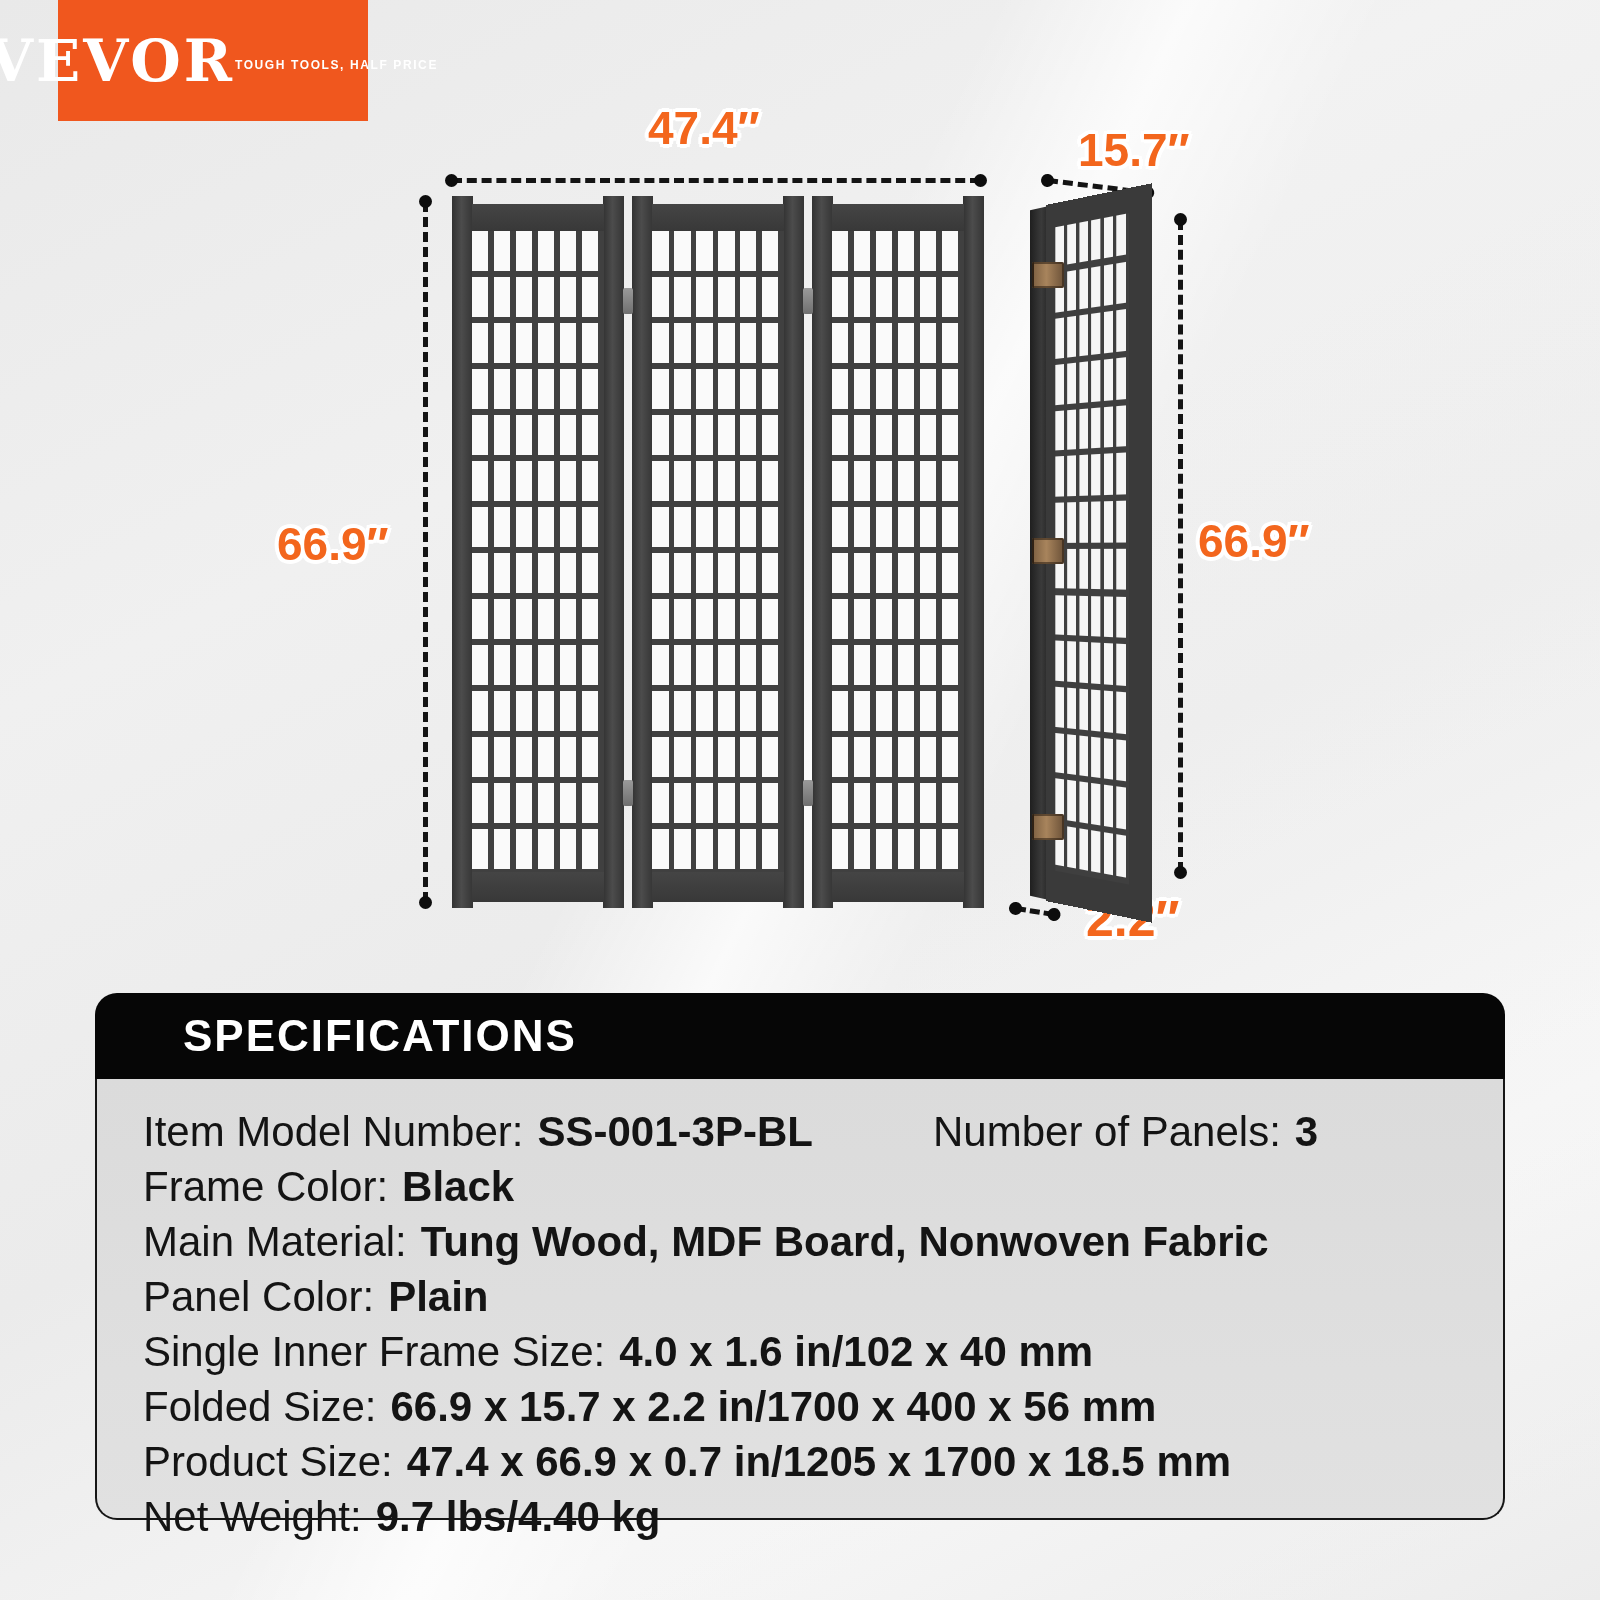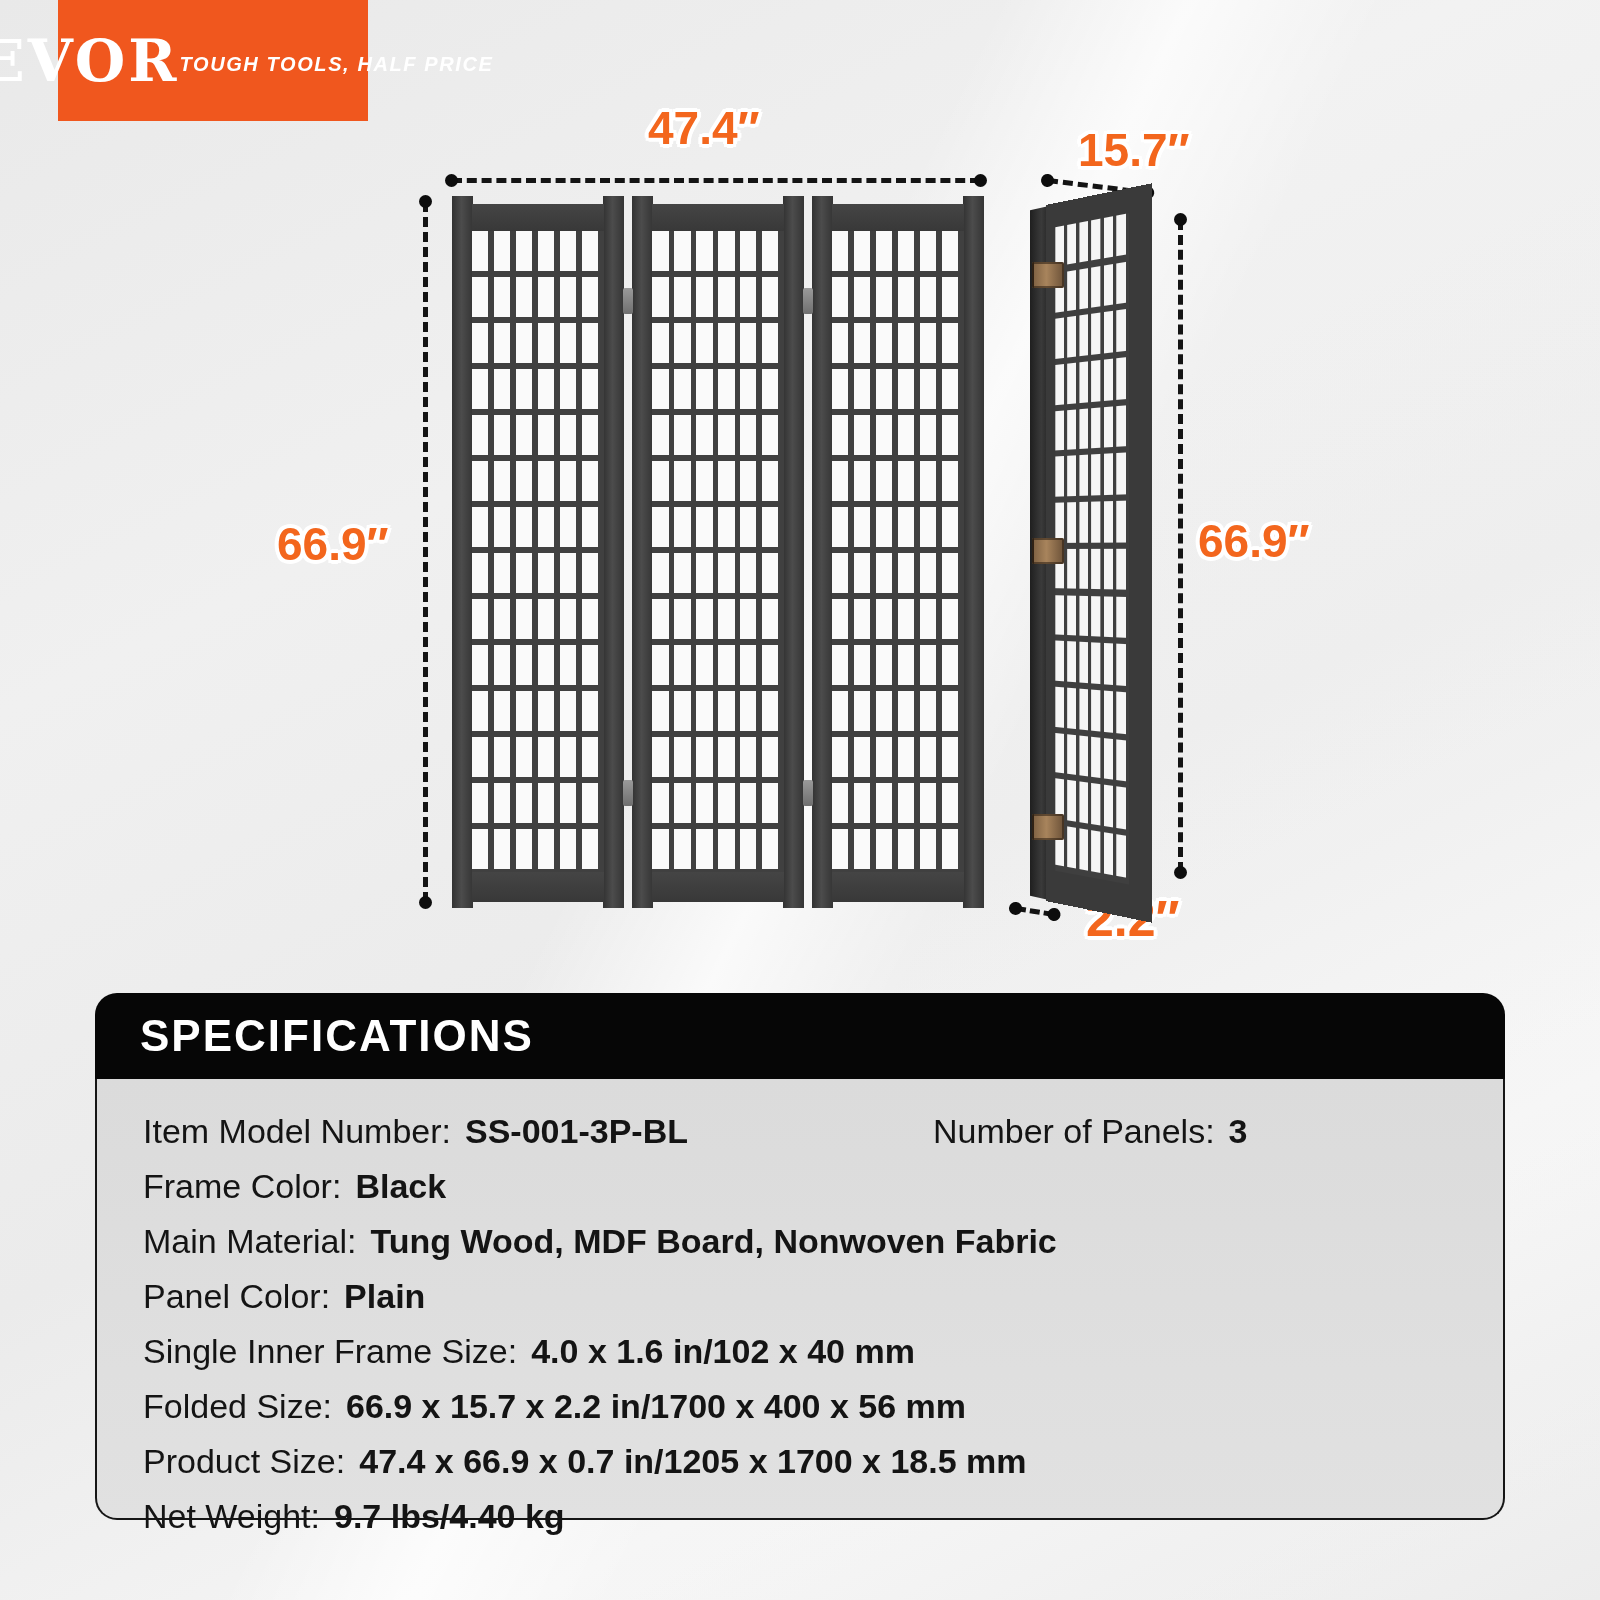--- a/index.html
+++ b/index.html
@@ -13,21 +13,21 @@
   
   .logo{
     position:absolute;left:58px;top:0;width:310px;height:121px;
     background:#f0571e;display:flex;align-items:center;justify-content:center;
   }
   .logo .brand{
     font-family:"DejaVu Serif",serif;font-weight:bold;color:#fff;
     font-size:58px;line-height:58px;letter-spacing:3px;
   }
   .logo .tagline{
-    color:#fff;font-size:20px;font-weight:bold;letter-spacing:1.6px;margin-top:8px;white-space:nowrap;font-style:italic;
+    color:#fff;font-size:12px;font-weight:bold;letter-spacing:1.6px;margin-top:8px;white-space:nowrap;
   }
   
   .dim{
     position:absolute;color:#f3661d;font-weight:bold;font-size:46px;white-space:nowrap;
     text-shadow:-3px -3px 0 #fff,3px -3px 0 #fff,-3px 3px 0 #fff,3px 3px 0 #fff,
                  0 -4px 0 #fff,0 4px 0 #fff,-4px 0 0 #fff,4px 0 0 #fff;
   }
   
   .dash{position:absolute;}
   .dash-h{border-top:5px dashed #141414;}
@@ -78,27 +78,27 @@
     position:absolute;left:2px;width:32px;height:26px;z-index:3;border-radius:2px;
     background:linear-gradient(90deg,#7c5f41,#a8845c 45%,#6b5138);
     box-shadow:inset 0 0 0 2px rgba(40,28,16,.55), inset 10px 0 0 -8px #3a2c1c;
   }
   
   .spec{position:absolute;left:95px;top:993px;width:1410px;height:527px;}
   .spec-header{
     position:absolute;left:0;right:0;top:0;height:86px;background:#060606;
     border-radius:22px 22px 0 0;display:flex;align-items:center;
   }
-  .spec-title{color:#fff;font-size:44px;font-weight:bold;letter-spacing:2px;margin-left:45px;}
+  .spec-title{color:#fff;font-size:44px;font-weight:bold;letter-spacing:2px;margin-left:88px;}
   .spec-body{
     position:absolute;left:0;right:0;top:86px;bottom:0;box-sizing:border-box;
     background:linear-gradient(#dbdbdb,#e1e1e1);
     border:2px solid #161616;border-top:none;border-radius:0 0 22px 22px;
     padding:25px 46px 12px 46px;
-    font-size:34px;color:#141414;
+    font-size:42px;color:#141414;
   }
   .spec-grid{display:grid;grid-template-columns:790px 1fr;line-height:55px;}
   .cell{white-space:nowrap;}
   .cell.wide{grid-column:1 / -1;}
   .lbl{margin-right:14px;}
   .val{font-weight:bold;}
 </style>
 </head>
 <body>
 

